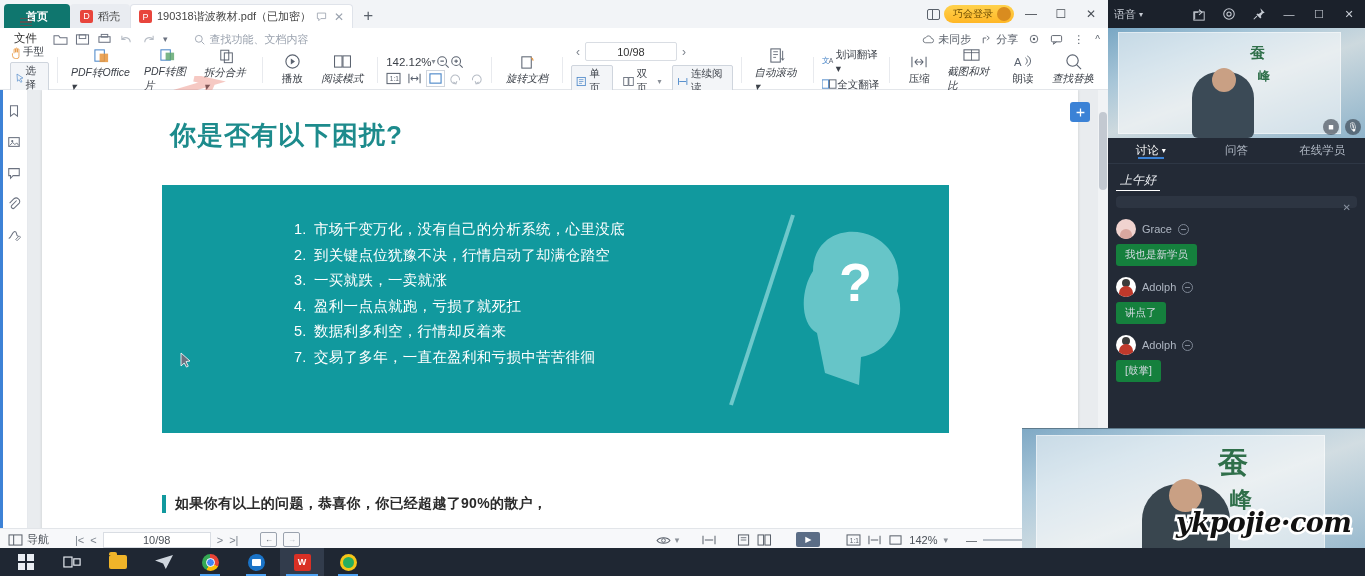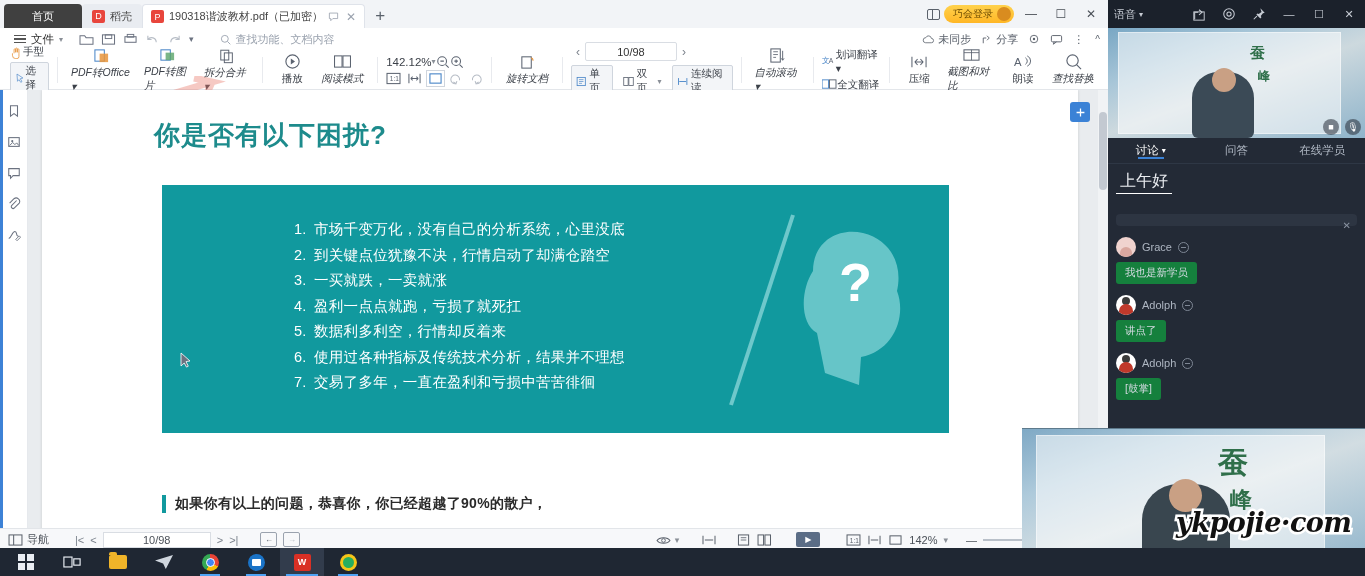--- a/index.html
+++ b/index.html
@@ -20,21 +20,21 @@
   
   .tabstrip {
     position: relative; height: 28px; background: #f2f4f7;
     display: flex; align-items: flex-end; padding-left: 4px;
   }
   .tab {
     height: 24px; display: flex; align-items: center; gap: 5px;
     padding: 0 10px; font-size: 11px; color: #444;
     border-radius: 4px 4px 0 0; cursor: default; white-space: nowrap;
   }
-  .tab.home { background: #404040; color: #fff; padding: 0 28px; }
+  .tab.home { background: #0f766e; color: #fff; padding: 0 22px; font-weight: bold; }
   .tab.docer { background: #e9ecf1; }
   .tab.active {
     background: #ffffff; border: 1px solid #dfe3ea; border-bottom: none;
     padding: 0 8px 0 8px; min-width: 215px;
   }
   .tab-ico { width: 13px; height: 13px; border-radius: 2px; flex: none;
     display:flex; align-items:center; justify-content:center; font-size:9px; color:#fff; }
   .ico-docer { background: #e8453c; }
   .ico-pdf   { background: #e8453c; }
   .tab-label { font-size: 11px; overflow: hidden; text-overflow: ellipsis; }
@@ -54,21 +54,21 @@
     font-size:12px; color:#4a4f57; }
   .sq-ico { width:13px;height:11px;border:1.3px solid #5a616b;border-radius:2px;position:relative; }
   .sq-ico::after{content:"";position:absolute;left:4px;top:0;bottom:0;width:1.3px;background:#5a616b;}
 
   
   .menubar {
     height: 22px; display: flex; align-items: center; gap: 2px;
     padding-left: 8px; font-size: 11.5px; color: #333; background:#fff;
     position: relative;
   }
-  .mb-file { display:flex; align-items:center; gap:5px; padding:0 6px; }
+  .mb-file { display:flex; align-items:center; gap:5px; padding:0 6px;flex-direction:column; }
   .hamburger { display:inline-flex; flex-direction:column; gap:2px; }
   .hamburger i { display:block; width:12px; height:1.5px; background:#555; }
   .mb-qat { display:flex; align-items:center; gap:7px; padding:0 8px; color:#6b7280; }
   .qico { width:15px;height:13px; display:inline-block; }
   .menu-items { display:flex; align-items:center; gap:2px; margin-left:6px; }
   .menu-item { padding:2px 11px; font-size:12px; color:#333; border-radius:10px; }
   .menu-item.active { background:#f4453c; color:#fff; font-weight:bold; }
   .menu-search {
     margin-left:16px; display:flex; align-items:center; gap:5px;
     color:#9aa2ae; font-size:11px;
@@ -118,21 +118,21 @@
     position:relative;
   }
   .leftrail::before{content:"";position:absolute;left:0;top:0;bottom:0;width:3px;background:#3d82d6;}
   .rail-ico { color:#6b7280; }
   .docscroll { flex:1; position:relative; overflow:hidden; background:#e9ecef; }
   .page {
     position:absolute; left:14px; top:0; width:1036px; height:520px;
     background:#fff; box-shadow:0 0 3px rgba(0,0,0,.14);
   }
   .doc-title {
-    position:absolute; left:112px; top:28px;
+    position:absolute; left:128px; top:28px;
     font-size:26px; font-weight:bold; color:#1d8b8c; letter-spacing:1px;
   }
   .teal-box {
     position:absolute; left:120px; top:95px; width:787px; height:248px;
     background:#11999e;
   }
   .teal-list { padding:32px 0 0 84px; }
   .teal-list li {
     list-style:none; color:#fff; font-size:14.5px; line-height:25.5px;
     letter-spacing:.3px;
@@ -207,22 +207,22 @@
     display:flex; height:26px; align-items:center; border-bottom:1px solid #2e3745;
     font-size:11.5px; color:#aeb6c2;
   }
   .chat-tab { flex:1; text-align:center; display:flex; align-items:center; justify-content:center; gap:3px; }
   .chat-tab.active { color:#fff; position:relative; }
   .chat-tab.active::after {
     content:""; position:absolute; left:50%; transform:translateX(-50%);
     bottom:-1px; width:26px; height:2px; background:#3b82d6;
   }
   .chat-body { padding:6px 8px 0 8px; height:394px; position:relative; }
-  .greet { font-size:16px; color:#e8ebef; padding:1px 4px; border-bottom:1.5px solid #fff;
-    display:inline-block; margin-bottom:20px; }
+  .greet { font-size:12px; color:#e8ebef; padding:1px 4px; border-bottom:1.5px solid #fff;
+    display:inline-block; margin-bottom:5px;font-style:italic; }
   .notice {
     position:relative; background:#2d3542; border-radius:4px; padding:6px 20px 6px 8px;
     font-size:9.8px; line-height:14px; color:#9aa3b1;
   }
   .notice .x { position:absolute; right:6px; top:5px; color:#8a93a1; font-size:10px; }
   .msg { margin-top:11px; }
   .msg-head { display:flex; align-items:center; gap:6px; }
   .avatar { width:20px;height:20px;border-radius:50%; overflow:hidden; flex:none; position:relative; }
   .av-grace { background:#f0d3cf; }
   .av-grace::after{content:"";position:absolute;left:4px;top:10px;width:12px;height:10px;border-radius:6px 6px 0 0;background:#d9a79f;}
@@ -649,21 +649,20 @@
         <div class="page">
           <div class="doc-title">你是否有以下困扰?</div>
 
           <div class="teal-box">
             <ul class="teal-list">
               <li><span class="num">1.</span><span>市场千变万化，没有自己的分析系统，心里没底</span></li>
               <li><span class="num">2.</span><span>到关键点位犹豫不决，行情启动了却满仓踏空</span></li>
               <li><span class="num">3.</span><span>一买就跌，一卖就涨</span></li>
               <li><span class="num">4.</span><span>盈利一点点就跑，亏损了就死扛</span></li>
               <li><span class="num">5.</span><span>数据利多利空，行情却反着来</span></li>
-              <li><span class="num">6.</span><span>使用过各种指标及传统技术分析，结果并不理想</span></li>
               <li><span class="num">7.</span><span>交易了多年，一直在盈利和亏损中苦苦徘徊</span></li>
             </ul>
             <svg class="qmark-art" viewBox="0 0 190 210">
               <path d="M10 200 L72 10" stroke="#7fd0d2" stroke-width="4" fill="none" opacity=".85"></path>
               <path d="M92 66 C92 36 118 22 142 28 C170 35 182 60 176 86 C186 112 172 146 140 152 L138 180 L104 168 L96 128 C78 118 80 84 92 66 Z" fill="#6ec9cc" opacity=".92"></path>
               <text x="118" y="96" font-size="54" font-weight="bold" fill="#ffffff" font-family="Liberation Sans, sans-serif">?</text>
             </svg>
           </div>
 
           <div class="footline">

